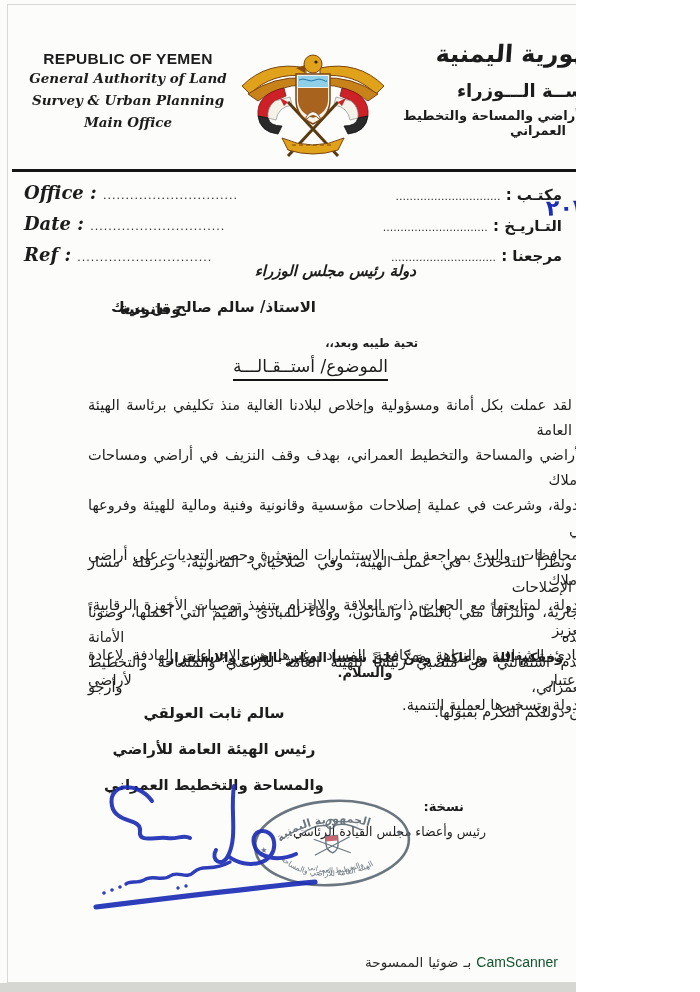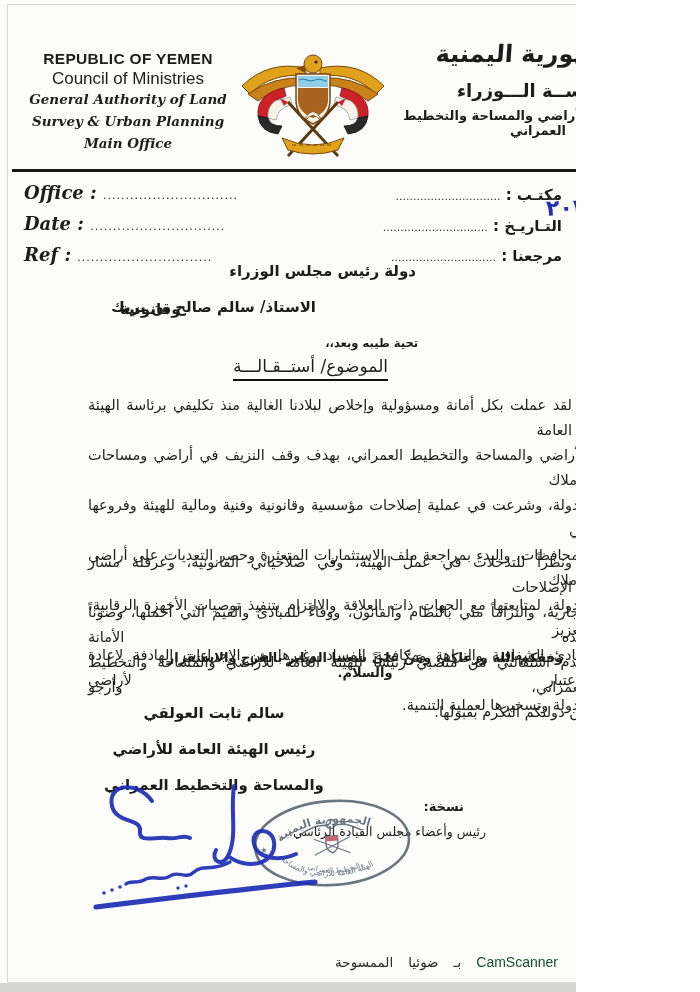--- a/index.html
+++ b/index.html
@@ -21,54 +21,53 @@
   .lh-ar .pm{font-size:18px;font-weight:bold;margin-top:12px;}
   .lh-ar .auth{font-size:13px;font-weight:bold;margin-top:7px;}
   .lh-ar .diwan{font-size:16px;font-weight:bold;margin-top:6px;letter-spacing:1px;}
   .divider{left:12px;top:169px;width:676px;height:3px;background:#151515;}
   
   .ref-en{left:24px;top:179px;font-family:"DejaVu Serif",serif;font-style:italic;font-weight:700;font-size:18px;line-height:28px;}
   .ref-en .dots, .ref-ar .dots{font-style:normal;font-weight:400;font-size:11px;letter-spacing:1px;color:#2a2a2a;}
   .ref-ar{right:14px;top:181px;text-align:right;font-weight:bold;font-size:15px;line-height:28.5px;}
   .hand-date{left:546px;top:194px;font-size:22px;font-weight:bold;color:#1d2db5;transform:rotate(-2deg);letter-spacing:1px;z-index:4;}
   
-  .rec1{right:160px;top:262px;font-size:15px;font-weight:bold;}
+  .rec1{right:160px;top:262px;font-size:15px;font-weight:bold;font-style:italic;}
   .rec2{right:260px;top:298px;font-size:15px;font-weight:bold;}
   .honor{left:120px;top:300px;font-size:15px;font-weight:bold;}
   .greet{right:158px;top:336px;font-size:11.5px;font-weight:bold;}
   .subject{left:233px;top:356px;font-size:17px;font-weight:normal;border-bottom:2px solid #151515;padding-bottom:3px;}
   
   .body-block{left:88px;width:500px;font-size:14.5px;line-height:25px;}
   .p1{top:393px;}
   .p2{top:550px;}
   .bl{direction:rtl;text-align:justify;text-align-last:justify;}
   .bl.last{text-align-last:right;}
   .bl.indent{padding-right:16px;}
   .closing{left:150px;top:650px;width:430px;text-align:center;font-size:13px;font-weight:bold;}
   
   .signer{left:78px;top:695px;width:272px;text-align:center;font-size:15px;font-weight:bold;line-height:36px;}
   .copy-label{right:112px;top:799px;font-size:13px;font-weight:bold;}
   .copy-line{right:90px;top:824px;font-size:12.5px;}
   .stamp{left:250px;top:796px;width:165px;height:94px;z-index:2;}
   .sig{left:82px;top:776px;width:245px;height:152px;z-index:3;}
   
-  .footer{right:18px;bottom:22px;display:flex;align-items:baseline;gap:15px;font-size:13.5px;color:#2b2b2b;}
+  .footer{right:18px;bottom:22px;display:flex;align-items:baseline;gap:5px;font-size:13.5px;color:#2b2b2b;}
   .footer .brand{font-family:"Liberation Sans",sans-serif;font-size:14px;color:#14532d;}
   svg text{font-family:"DejaVu Sans",sans-serif;}
 </style>
 </head>
 <body>
 
 <div class="page">
 
   <div class="abs scan-border"></div>
 
   <div class="abs lh-en">
     <div class="l1">REPUBLIC OF YEMEN</div>
-    <div class="l2">Council of Ministries</div>
     <div class="it">General Authority of Land</div>
     <div class="it">Survey &amp; Urban Planning</div>
     <div class="it">Main Office</div>
   </div>
 
   <svg class="abs" style="left:238px;top:44px;width:150px;height:118px;" viewBox="0 0 150 118" aria-hidden="true">
 
     <g stroke="#7a4612" stroke-width="1">
       <path d="M4 42 Q30 16 68 24 L68 32 Q34 28 12 50 Z" fill="#e0a11b"></path>
       <path d="M10 50 Q36 32 66 34 L66 41 Q40 41 20 57 Z" fill="#c8821a"></path>

